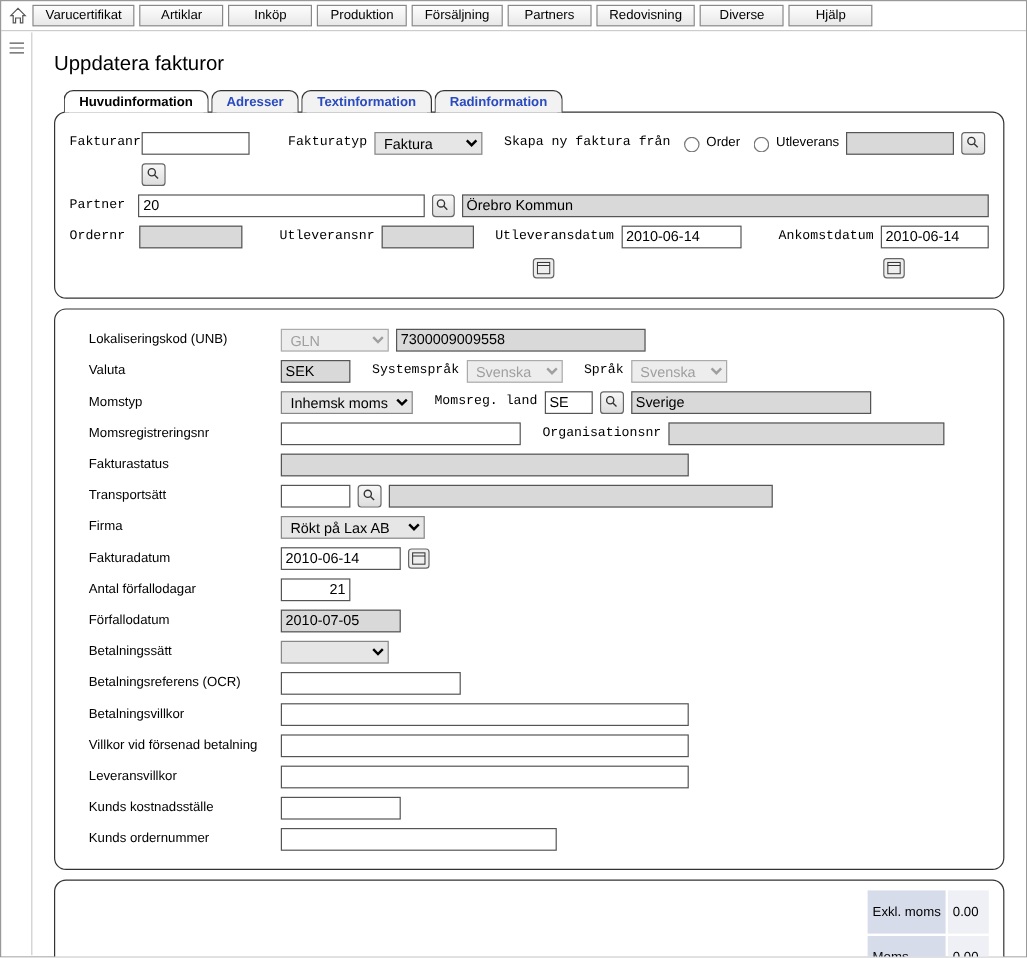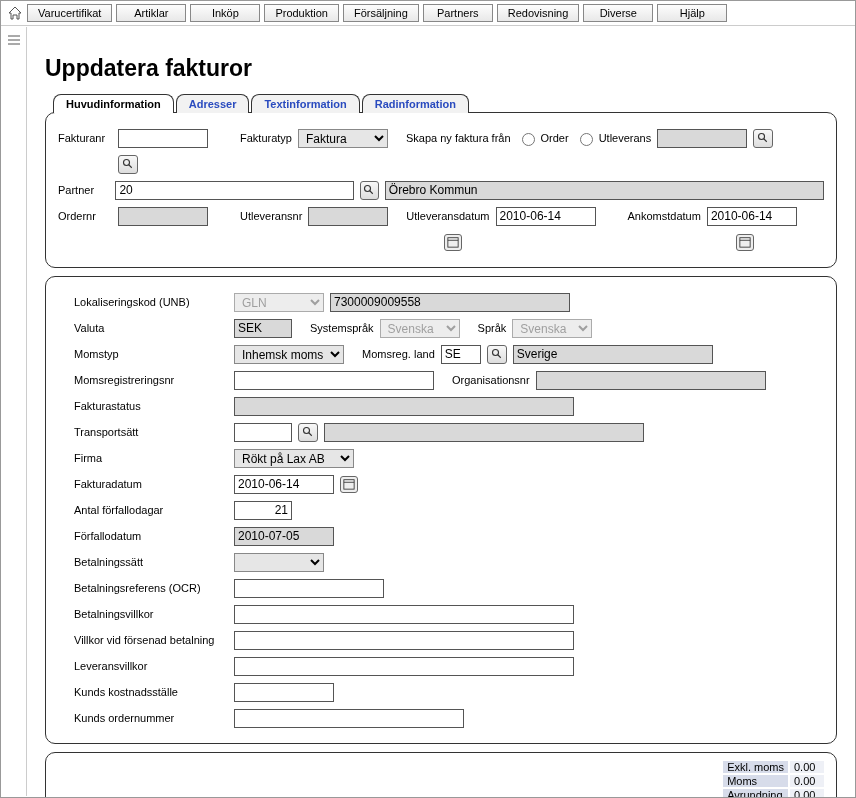--- a/index.html
+++ b/index.html
@@ -58,23 +58,23 @@
   }
   .rail-icon svg { width: 100%; height: 100%; }
   .main {
     position: absolute;
     left: 26px; top: 26px;
     right: 0; bottom: 0;
     padding: 16px 18px 10px 18px;
     overflow: hidden;
   }
   h1.page-title {
-    margin: 12px 0 12px 0;
-    font-size: 23px;
-    font-weight: bold;
+    margin: 0 0 12px 0;
+    font-size: 17px;
+    font-weight: normal;
   }
   .tabstrip {
     display: flex;
     position: relative;
     z-index: 2;
     margin-left: 8px;
   }
   .tab {
     border: 1px solid #333;
     border-bottom: none;
@@ -105,21 +105,21 @@
     z-index: 1;
   }
   .panel + .panel { margin-top: 8px; }
   .row {
     display: flex;
     align-items: center;
     gap: 6px;
     margin: 4px 0;
     min-height: 22px;
   }
-  .lbl { white-space: nowrap; }
+  .lbl { white-space: nowrap; font-family: Liberation Mono, monospace; }
   .field-lbl {
     width: 170px;
     white-space: nowrap;
     padding-left: 16px;
   }
   input[type=text], select, .ro {
     font-family: inherit;
     font-size: 12px;
     height: 19px;
     border: 1px solid #555;
@@ -176,30 +176,30 @@
     background: #fff;
     position: relative;
     height: 88px;
   }
   .totals {
     position: absolute;
     right: 10px; top: 6px;
     font-size: 11px;
   }
   .totals table td {
-    padding: 0 4px;
+    padding: 12px 4px;
   }
   .totals .tl { background: #d7dcea; }
   .totals .tv {
     background: #eef0f6;
     min-width: 34px;
   }
   .w40{width:40px}.w60{width:58px}.w80{width:80px}.w90{width:90px}
   .w100{width:100px}.w150{width:150px}.w200{width:200px}.w230{width:230px}
-  .w240{width:240px}.w320{width:320px}.w340{width:340px}
+  .w240{width:208px}.w320{width:320px}.w340{width:340px}
 </style>
 </head>
 <body>
 
 <div class="app">
   <div class="top-menu">
     <span class="home-icon">
       <svg viewBox="0 0 16 16">
           <path d="M2 8 L8 2 L14 8 L12 8 L12 14 L10 14 L10 10 L6 10 L6 14 L4 14 L4 8 Z" fill="none" stroke="#555" stroke-width="1"></path>
         </svg>

